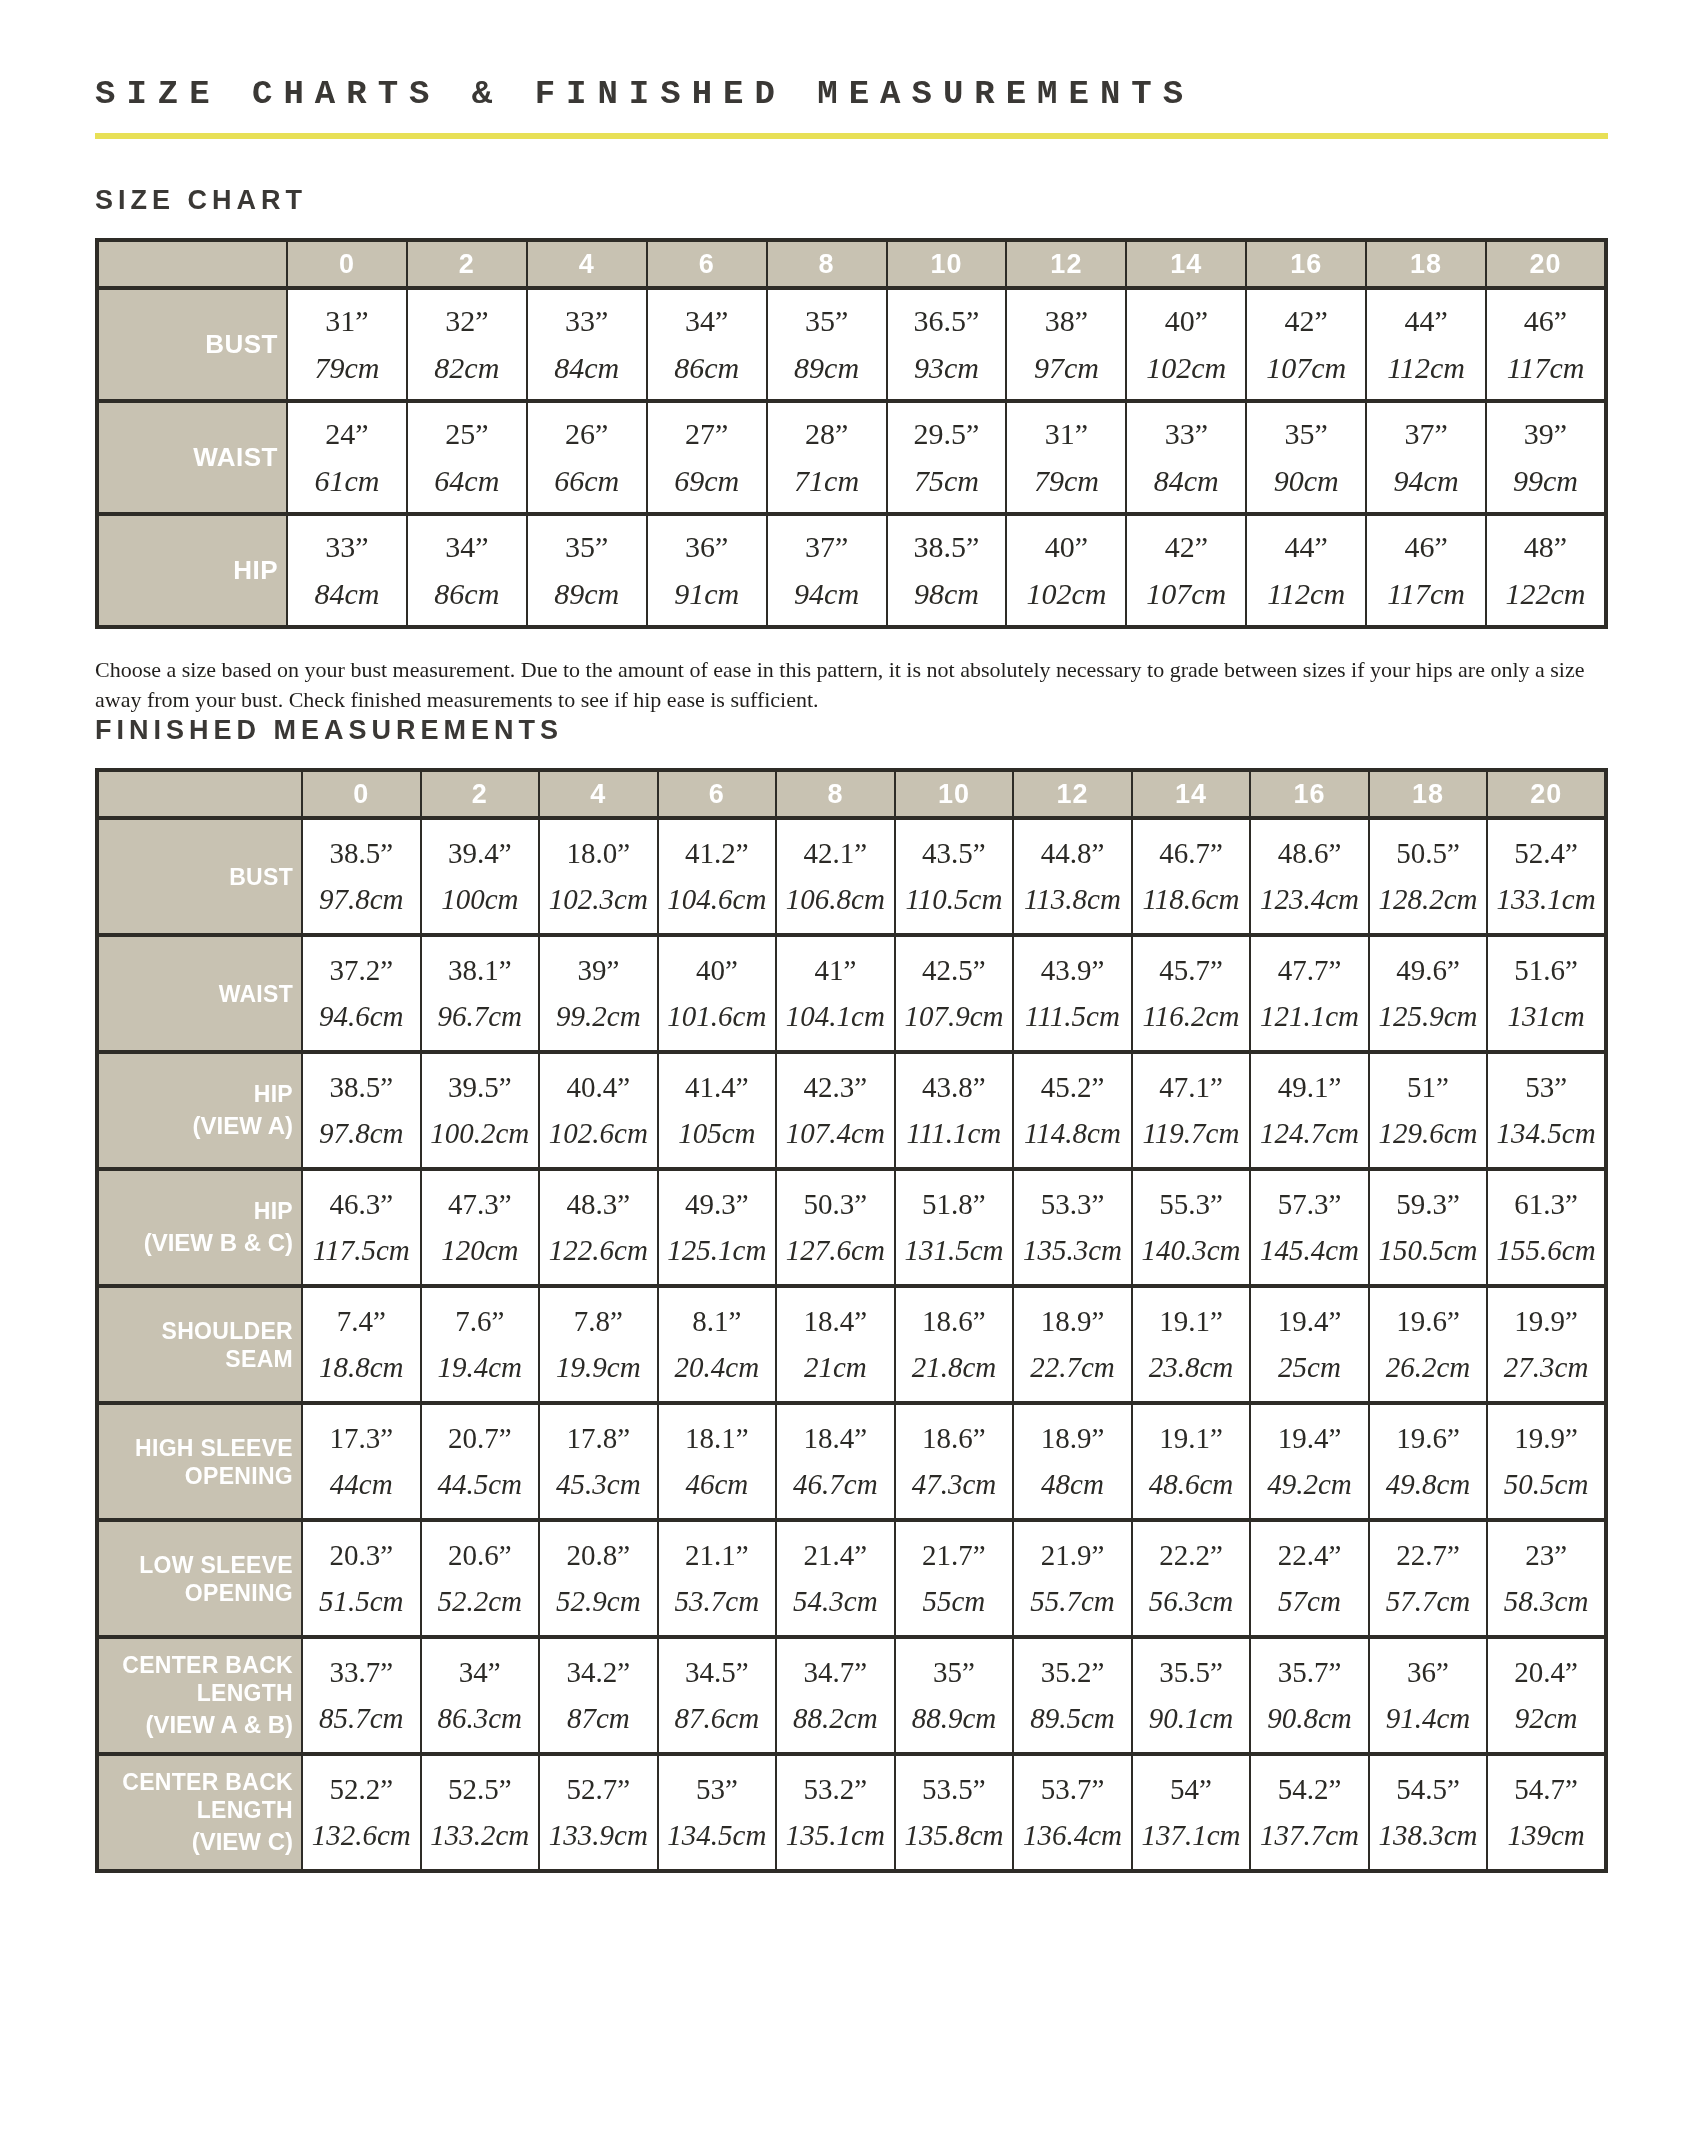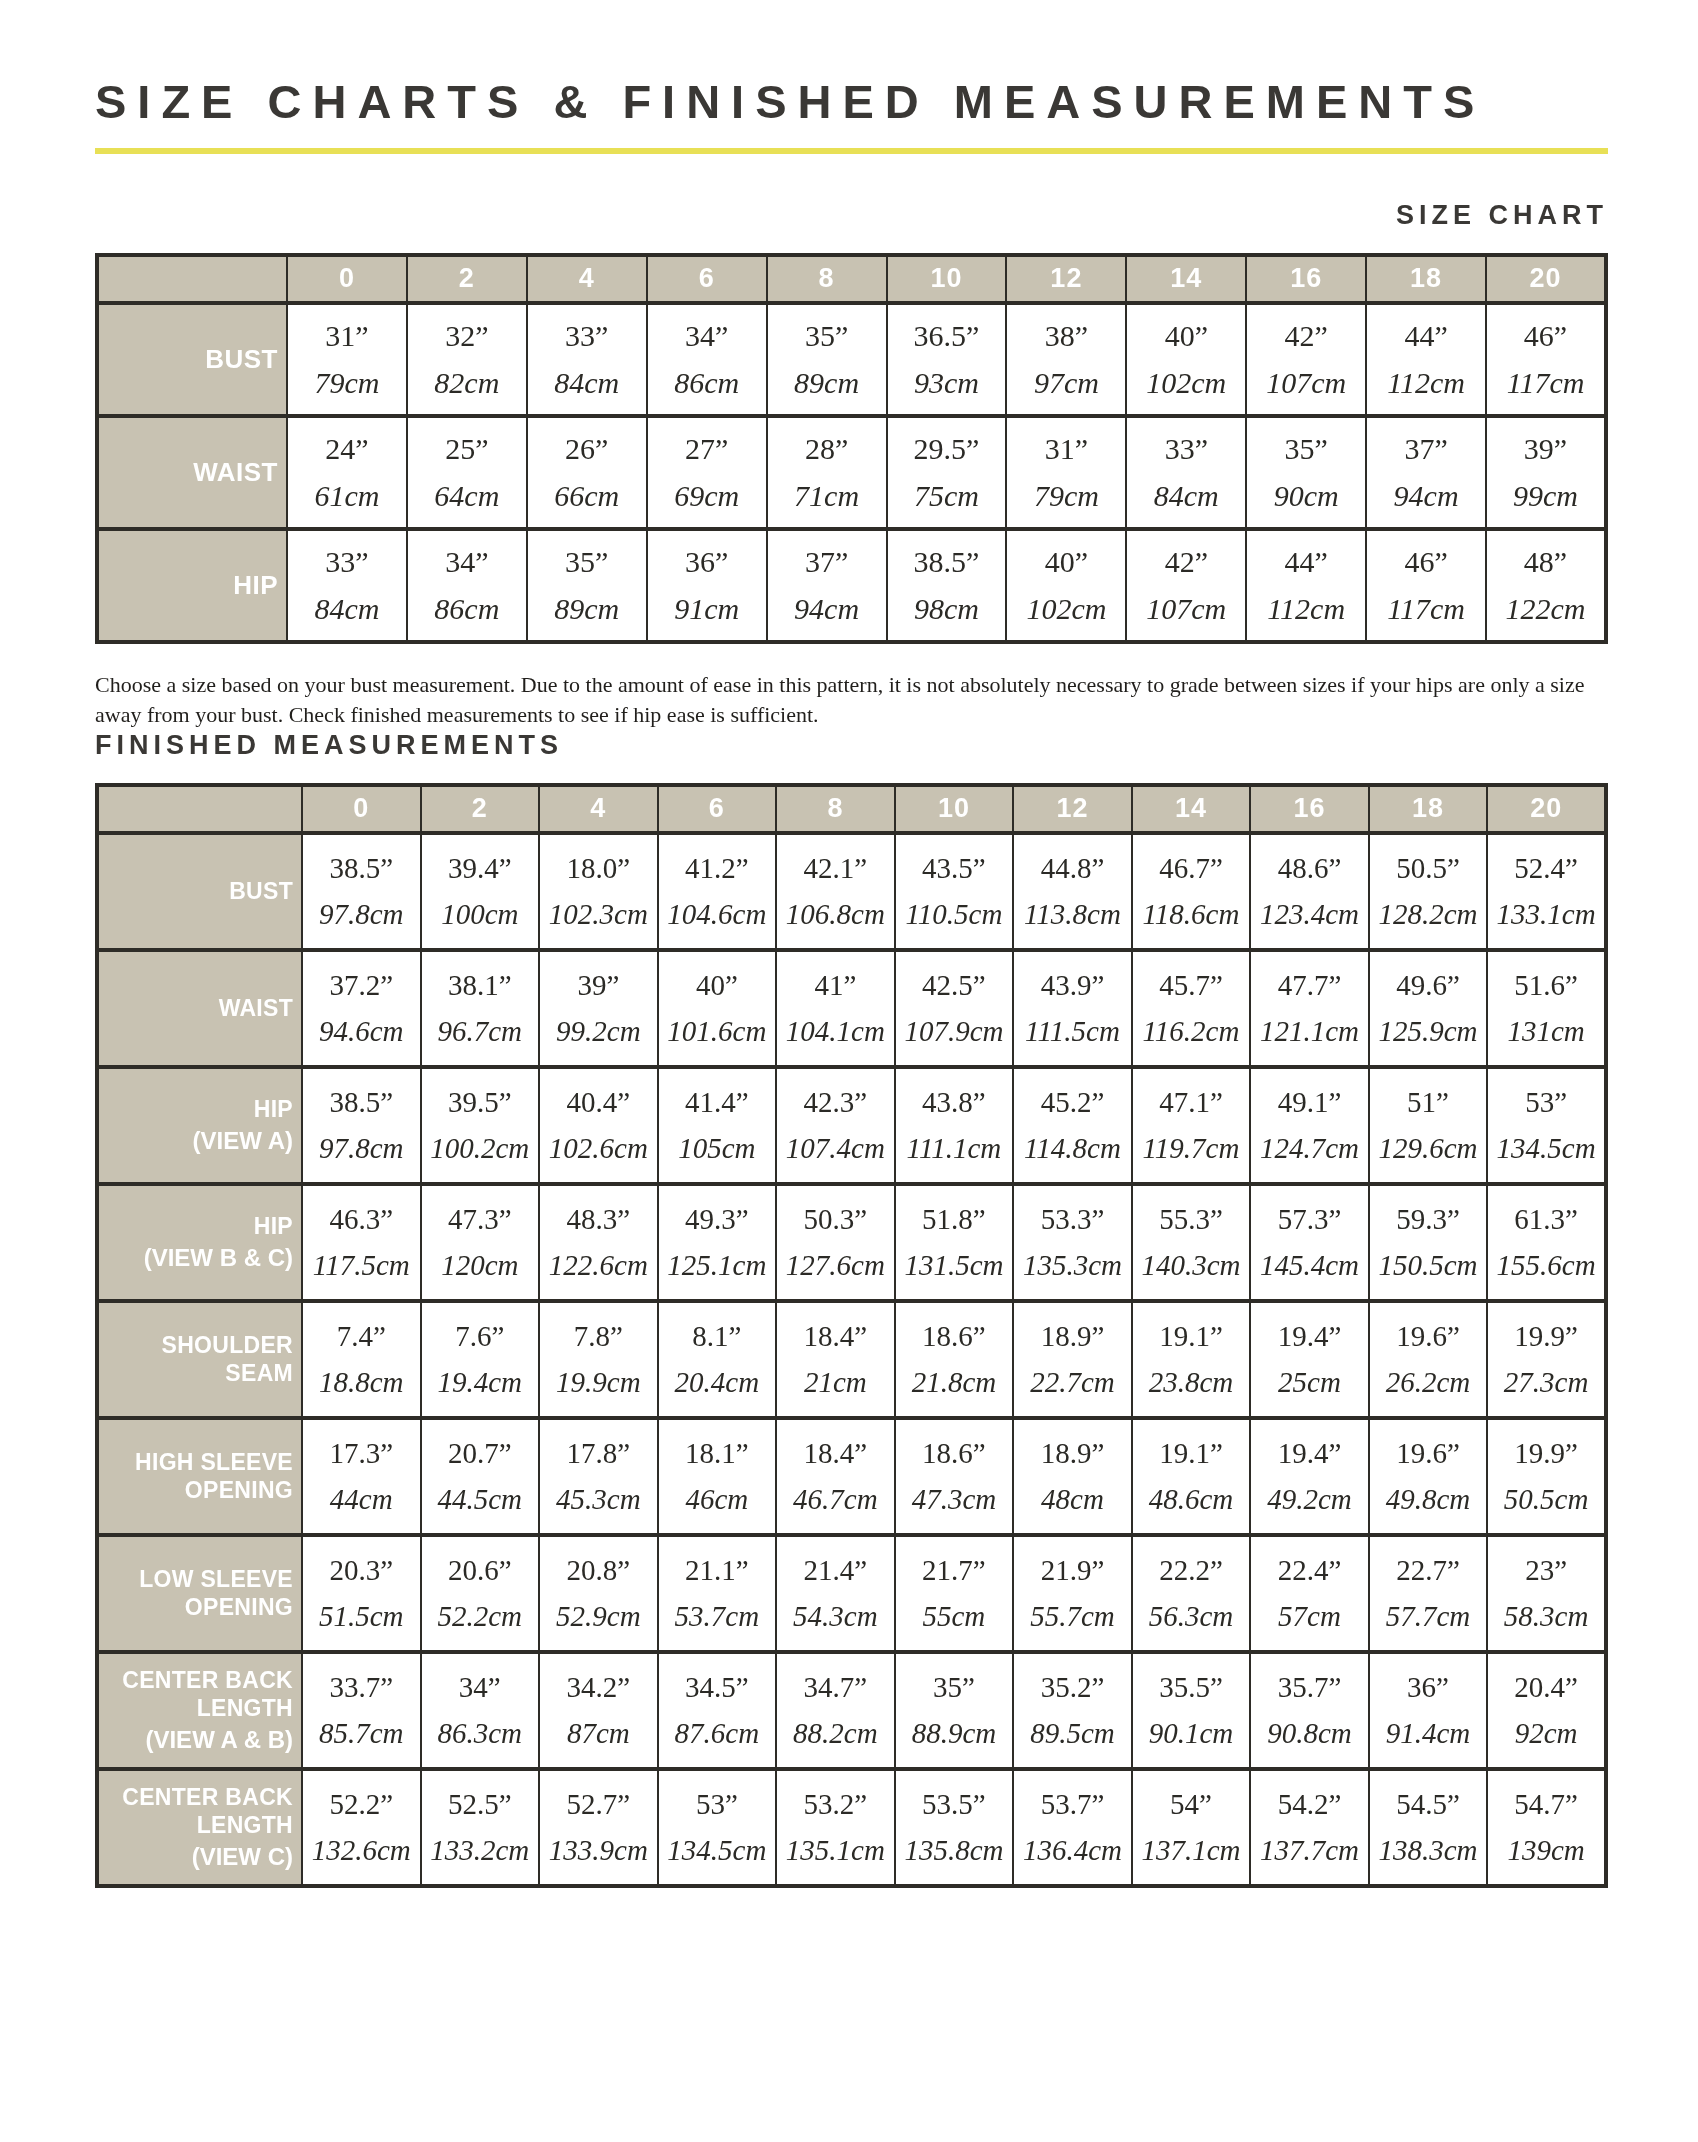--- a/index.html
+++ b/index.html
@@ -2,28 +2,28 @@
 <html><head>
 <meta charset="utf-8">
 <style>
   html,body{margin:0;padding:0;background:#ffffff;}
   .page{
     width:1698px;height:2142px;box-sizing:border-box;
     padding:76px 90px 0 95px;background:#ffffff;overflow:hidden;
     font-family:"Liberation Sans",sans-serif;
   }
   .page-title{
-    font-weight:bold;font-size:47px;letter-spacing:11px;
-    color:#3a3835;line-height:1.1;white-space:nowrap;
+    font-weight:bold;font-size:34px;letter-spacing:11px;
+    color:#3a3835;line-height:1.1;white-space:nowrap;font-family:Liberation Mono, monospace;
   }
   .accent-rule{height:6px;background:#e8e056;margin-top:20px;width:100%;}
   .section-heading{
     font-weight:bold;font-size:27px;letter-spacing:5px;color:#3a3835;
   }
-  .sc-heading{margin-top:46px;text-align:right;}
+  .sc-heading{margin-top:46px;}
   .fm-heading{}
 
   .meas-table{
     width:100%;border-collapse:collapse;table-layout:fixed;
     border:4px solid #2e2c27;margin-top:22px;
   }
   .meas-table th,.meas-table td{
     border:2px solid #2e2c27;border-top-width:4px;border-bottom-width:4px;
   }
   .tbl-size_chart col.label-col{width:190px;}

